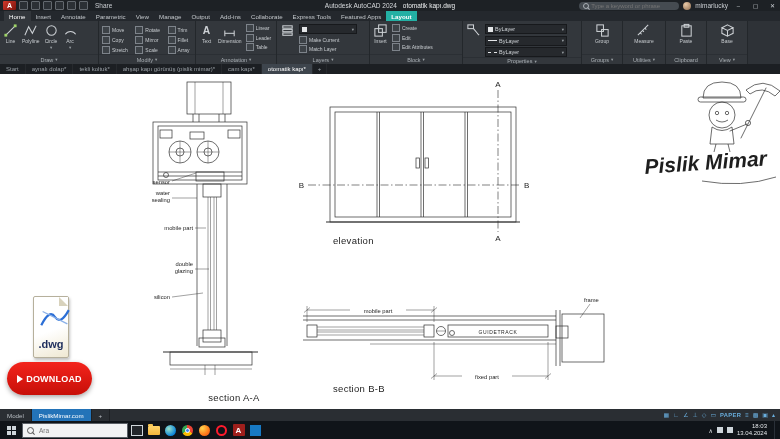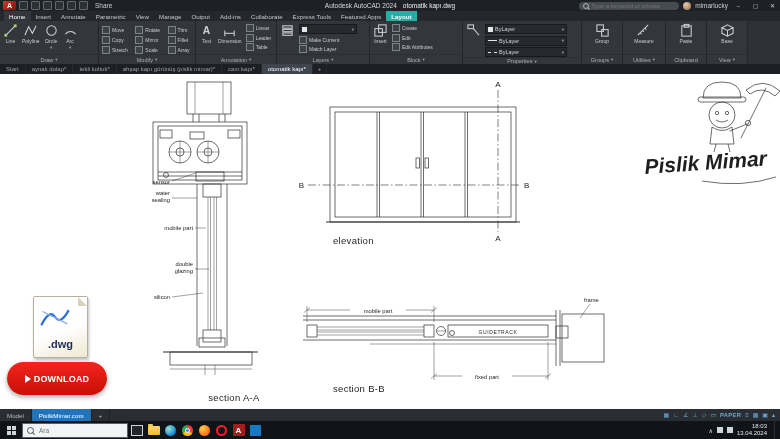--- a/index.html
+++ b/index.html
@@ -71,29 +71,29 @@
   .cad .thin{stroke-width:.45;}
   .cad .dashdot{stroke-dasharray:8 2.5 1.5 2.5;stroke-width:.6;}
   .cad text{stroke:none;fill:#1e1e1e;font-family:"Liberation Sans",sans-serif;}
   .lbl{font-size:5.8px;}
   .tinytxt{font-size:5px;letter-spacing:.6px;}
   .mark{font-size:8px;}
   .dtitle{font-size:9.5px;letter-spacing:.3px;}
   .wmtext{font-family:"DejaVu Serif",serif;font-style:italic;font-weight:bold;font-size:21px;fill:#1565d8;stroke:none;}
 
   
-  .dwgicon{position:absolute;left:33px;top:222px;width:55px;height:62px;}
+  .dwgicon{position:absolute;left:33px;top:222px;width:36px;height:62px;}
   .page{position:absolute;inset:0;background:linear-gradient(160deg,#ffffff 55%,#efe8d2);
         border:1px solid #b6b09c;border-radius:2px;box-shadow:1px 2px 3px rgba(0,0,0,.25);}
   .fold{position:absolute;top:0;right:0;width:0;height:0;border-left:9px solid #d8d2bc;border-top:9px solid #fff;}
   .glyph{position:absolute;left:4px;top:9px;width:34px;height:22px;}
   .ext{position:absolute;left:0;right:0;bottom:7px;text-align:center;font-weight:bold;font-size:11px;color:#1d2d5c;}
 
   
-  .dlbtn{position:absolute;left:7px;top:288px;width:100px;height:33px;
+  .dlbtn{position:absolute;left:7px;top:288px;width:85px;height:33px;
          background:linear-gradient(#f3241c,#c70f08);border-radius:17px;display:flex;align-items:center;
          justify-content:center;gap:3px;color:#fff;font-weight:bold;font-size:9px;letter-spacing:.2px;
          box-shadow:0 2px 5px rgba(0,0,0,.35);}
   .dlarrow{width:0;height:0;border-top:4px solid transparent;border-bottom:4px solid transparent;border-left:6px solid #fff;}
 
   
   .statusrow{position:absolute;top:409px;left:0;right:0;height:12px;background:#2a2e33;display:flex;
              align-items:stretch;font-size:6.2px;color:#b9bec3;}
   .ltab{display:flex;align-items:center;padding:0 7px;border-right:1px solid #1d2024;}
   .ltab.active{background:#2373b8;color:#fff;}

